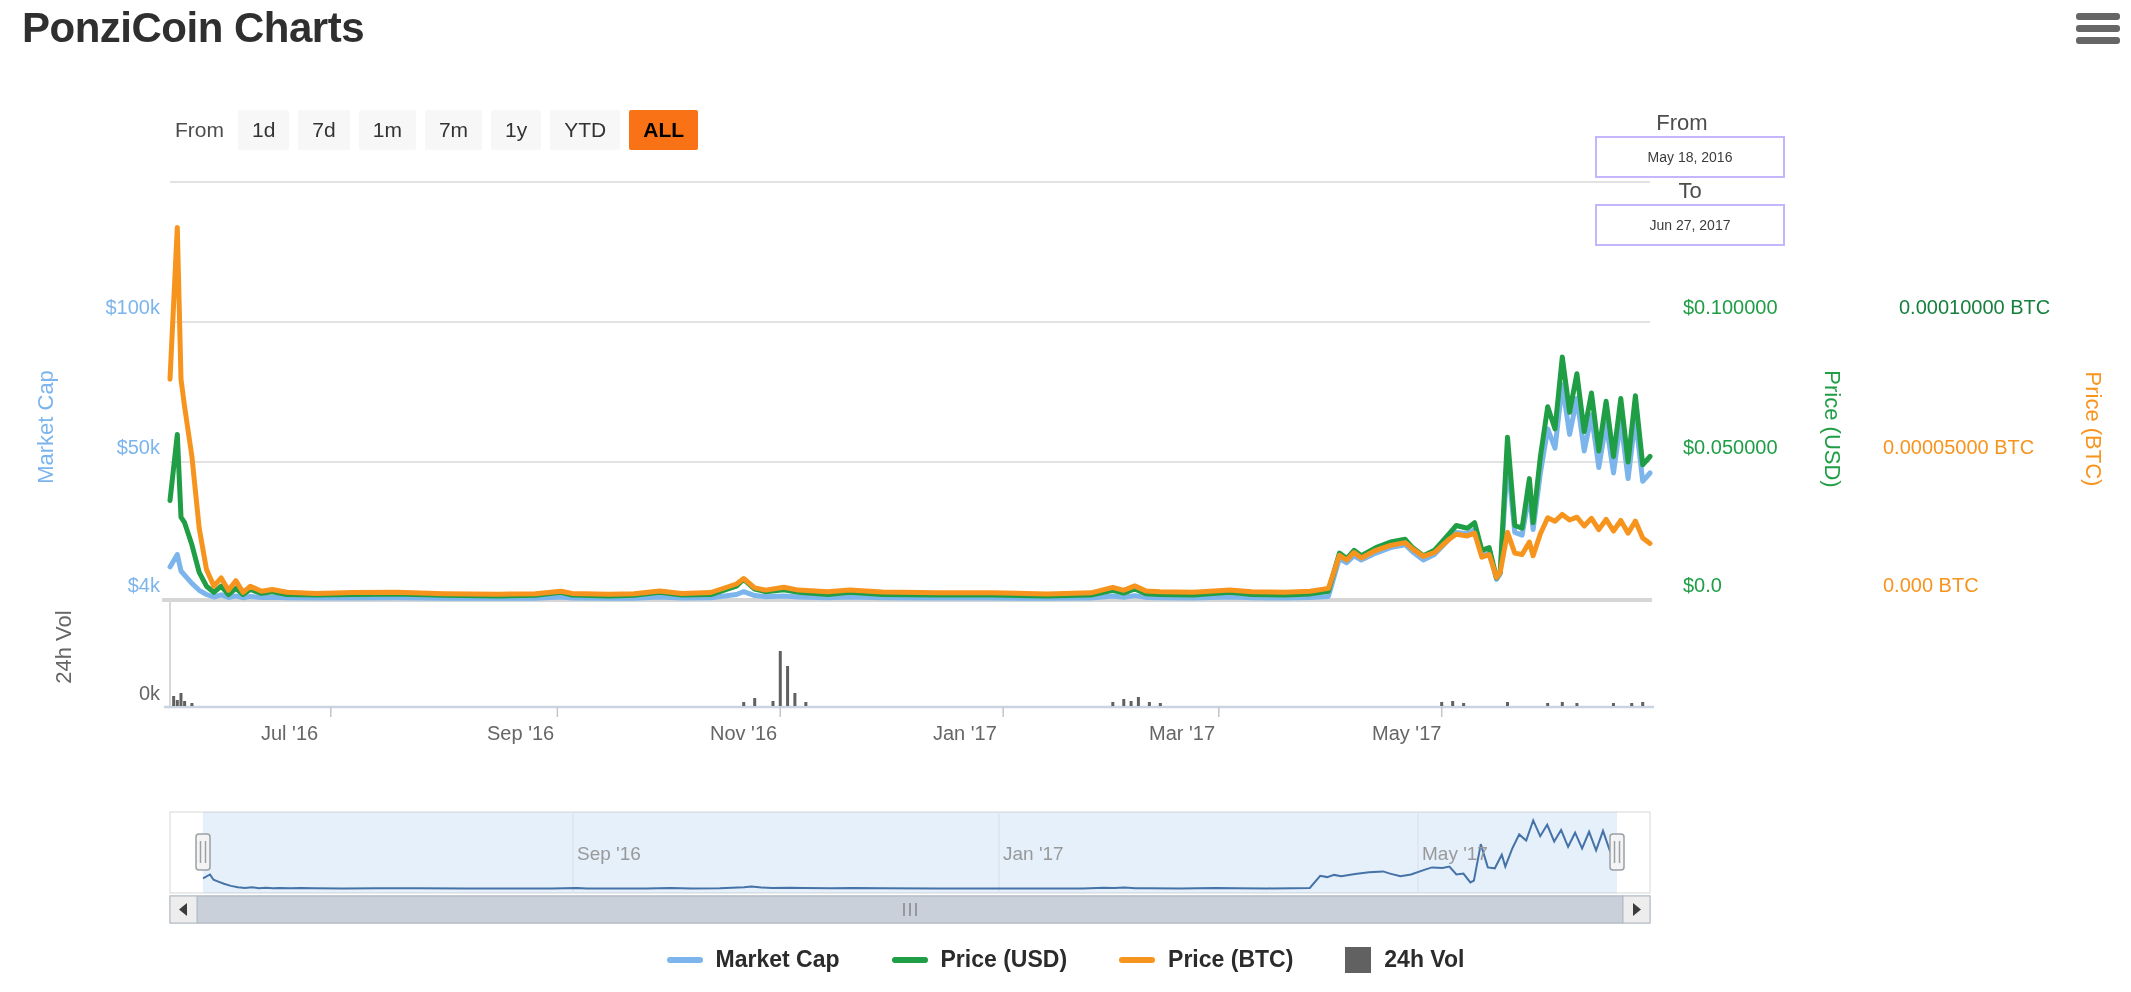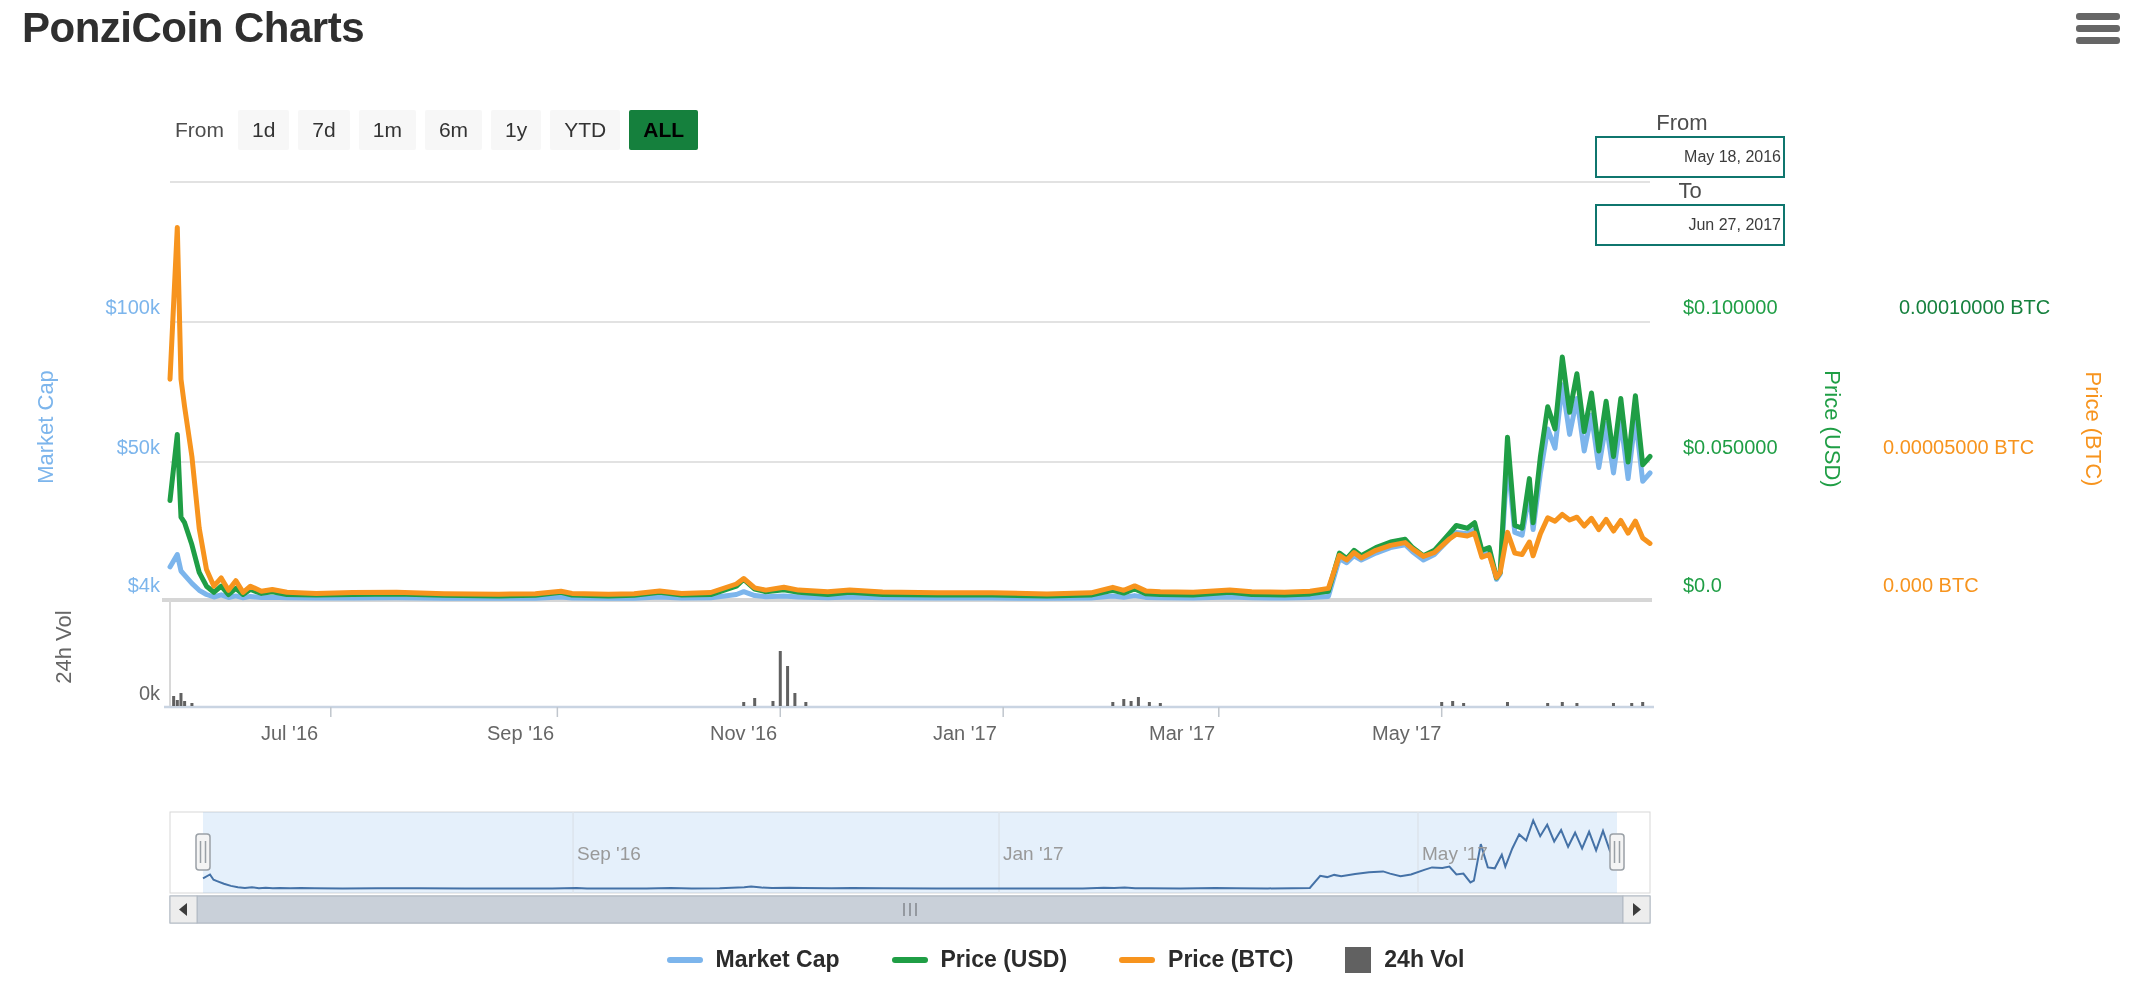--- a/index.html
+++ b/index.html
@@ -8,24 +8,24 @@
 
   
   .page-title{position:absolute; left:22px; top:4px; font-size:42px; font-weight:600; color:#2f2f2f; letter-spacing:-0.5px;}
   .hamburger{position:absolute; left:2076px; top:13px; width:44px; height:34px; cursor:pointer;}
   .hamburger span{display:block; width:44px; height:7px; background:#666; border-radius:3px; margin-bottom:5px;}
 
   
   .controls{position:absolute; left:175px; top:110px; display:flex; align-items:center;}
   .zoom-label{font-size:21px; color:#4d4d4d; margin-right:14px;}
   .zoom-btn{font-size:21px; color:#333; background:#f7f7f7; padding:8px 14px; margin-right:9px; cursor:pointer; border-radius:2px; user-select:none;}
-  .zoom-btn.active{background:#15803d; font-weight:bold; color:#000;}
+  .zoom-btn.active{background:#f97316; font-weight:bold; color:#000;}
   .daterange{position:absolute; top:110px; left:1595px; display:flex; align-items:center;flex-direction:column;}
   .daterange .lbl{font-size:22px; color:#4d4d4d; margin:0 16px;}
-  .date-input{width:182px; height:36px; border:2px solid #0f766e; font-size:16px; color:#3c3c3c; text-align:right; font-family:"Liberation Sans",sans-serif; background:#fff;}
+  .date-input{width:182px; height:36px; border:2px solid #c4b5fd; font-size:14px; color:#3c3c3c; text-align:center; font-family:"Liberation Sans",sans-serif; background:#fff;}
 
   
   .ylab{position:absolute; font-size:20px; white-space:nowrap;}
   .r{width:120px; text-align:right;}
   .axis-title{position:absolute; font-size:22px; text-align:center; white-space:nowrap;}
   .rot-l{transform:rotate(-90deg);}
   .rot-r{transform:rotate(90deg);}
   .xlab{position:absolute; width:140px; text-align:left; font-size:20px; color:#666;}
   .navlab{position:absolute; font-size:19px; color:#999; white-space:nowrap;}
 
@@ -48,21 +48,21 @@
     <span></span>
     <span></span>
     <span></span>
   </div>
 
   <div class="controls">
     <span class="zoom-label">From</span>
     <span id="zb0" class="zoom-btn">1d</span>
     <span id="zb1" class="zoom-btn">7d</span>
     <span id="zb2" class="zoom-btn">1m</span>
-    <span id="zb3" class="zoom-btn">6m</span>
+    <span id="zb3" class="zoom-btn">7m</span>
     <span id="zb4" class="zoom-btn">1y</span>
     <span id="zb5" class="zoom-btn">YTD</span>
     <span id="zb6" class="zoom-btn active">ALL</span>
   </div>
   <div class="daterange">
     <span class="lbl" style="margin-left:0;">From</span>
     <input class="date-input" value="May 18, 2016" style="">
     <span class="lbl">To</span>
     <input class="date-input" value="Jun 27, 2017" style="">
   </div>

